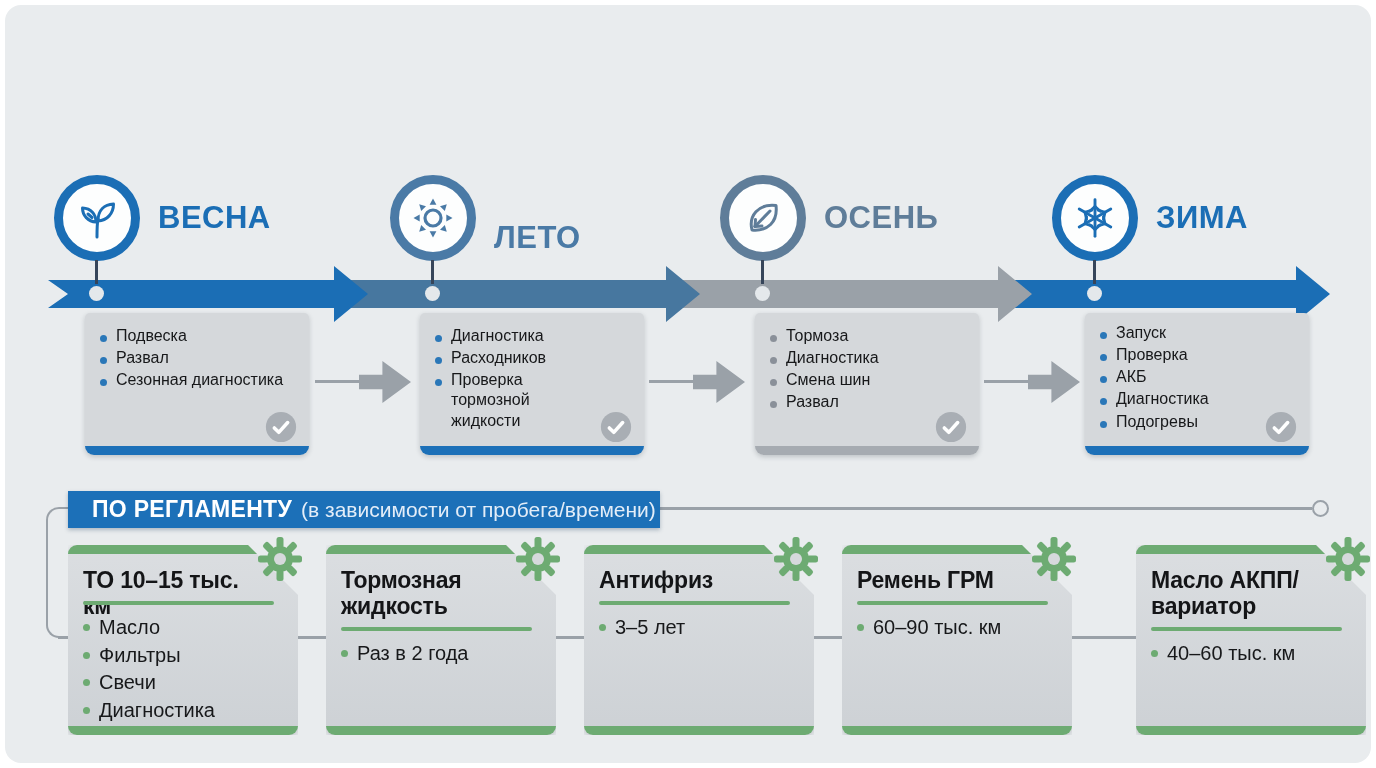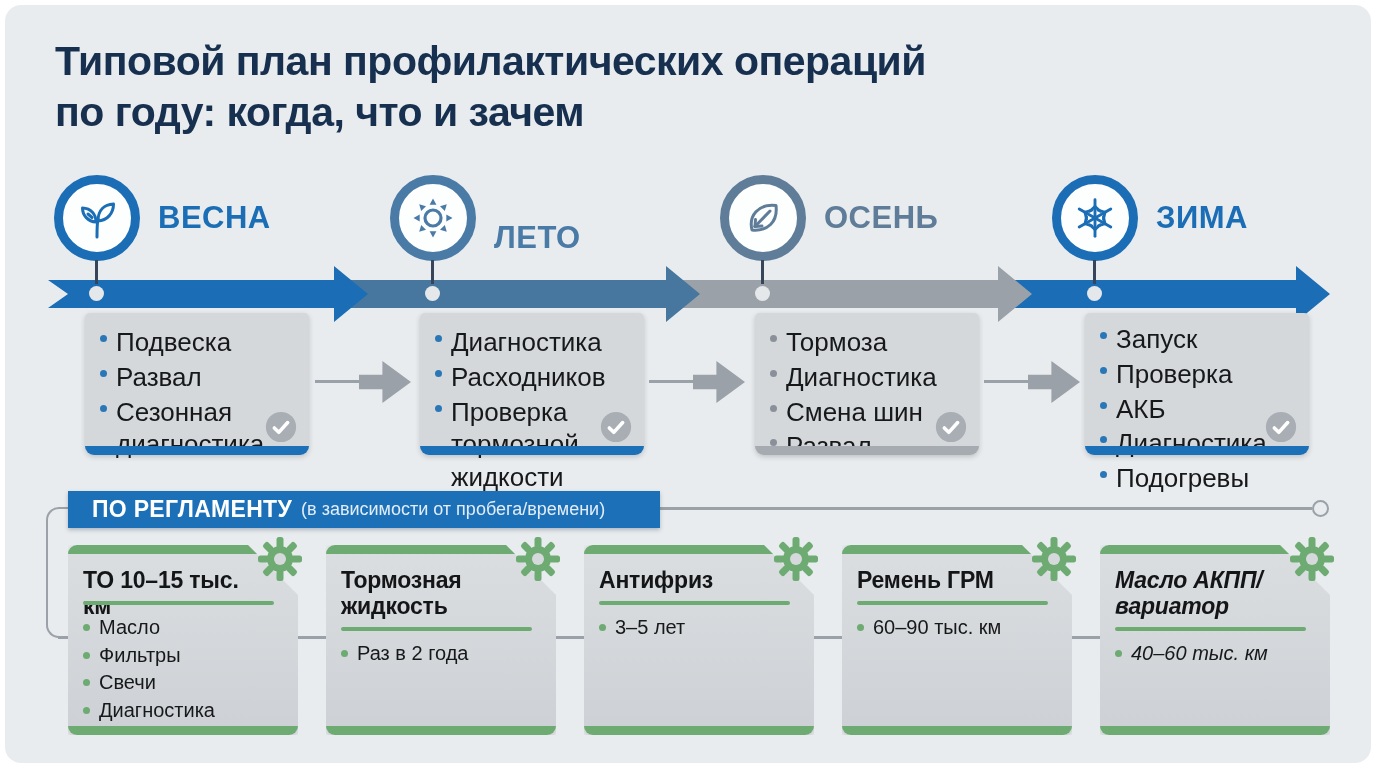--- a/index.html
+++ b/index.html
@@ -31,38 +31,38 @@
                          calc(100% - 34px) 100%,calc(100% - 34px) 75%,0 75%,20px 50%);}
   .seg.blue{background:#1b6eb5;} .seg.steel{background:#47779f;} .seg.grey{background:#9aa1a8;}
   .tdot{position:absolute;top:286px;width:15px;height:15px;border-radius:50%;background:#e4e8eb;z-index:6;}
 
   
   .scard{position:absolute;top:313px;width:224px;height:142px;background:#d5d8db;
          border-radius:5px 5px 9px 9px;box-shadow:0 2px 5px rgba(40,50,60,.22);z-index:3;}
   .scard .bar{position:absolute;left:0;right:0;bottom:0;height:9px;border-radius:0 0 9px 9px;}
   .scard.blue .bar{background:#1c70b8;} .scard.gray .bar{background:#a6abb1;}
   .slist{list-style:none;margin:0;padding:13px 10px 0 15px;}
-  .slist li{display:flex;gap:9px;font-size:26px;line-height:1.26;color:#17181a;margin-bottom:2px;}
+  .slist li{display:flex;gap:9px;font-size:16px;line-height:1.26;color:#17181a;margin-bottom:2px;}
   .slist .dot{flex:0 0 auto;width:7px;height:7px;border-radius:50%;margin-top:9px;}
   .scard.blue .dot{background:#2a77b8;} .scard.gray .dot{background:#8a9099;}
   .slist span.t{max-width:168px;}
   .check{position:absolute;right:12px;bottom:12px;width:32px;height:32px;}
 
   
   .conn{position:absolute;top:361px;width:96px;height:42px;z-index:2;}
   .conn .cline{position:absolute;left:0;top:19px;width:48px;height:3px;background:#9aa1a8;}
   .conn .chead{position:absolute;left:44px;top:0;width:52px;height:42px;background:#9aa1a8;
                clip-path:polygon(0 33%,45% 33%,45% 0,100% 50%,45% 100%,45% 67%,0 67%);}
 
   
   .banner{position:absolute;left:68px;top:491px;width:592px;height:37px;background:#1c70b8;
           display:flex;align-items:center;padding-left:24px;box-sizing:border-box;
           box-shadow:0 2px 4px rgba(30,60,90,.3);z-index:4;white-space:nowrap;}
   .banner .b1{color:#ffffff;font-weight:bold;font-size:23px;letter-spacing:0.3px;}
-  .banner .b2{color:#e3edf8;font-size:18px;margin-left:9px;}
+  .banner .b2{color:#e3edf8;font-size:21px;margin-left:9px;}
   .rline{position:absolute;left:660px;top:507px;width:652px;height:2.5px;background:#9aa1a8;z-index:1;}
   .endring{position:absolute;left:1312px;top:500px;width:13px;height:13px;border:2.5px solid #9aa1a8;
            border-radius:50%;background:#e9ecee;z-index:2;}
   .bracket{position:absolute;left:46px;top:507px;width:22px;height:131px;box-sizing:border-box;
            border-left:2.5px solid #9aa1a8;border-top:2.5px solid #9aa1a8;border-bottom:2.5px solid #9aa1a8;
            border-radius:13px 0 0 13px;z-index:1;}
   .bline-long{position:absolute;left:58px;top:636px;width:1272px;height:2.5px;background:#9aa1a8;z-index:0;}
 
   
   .bwrap{position:absolute;top:545px;width:230px;height:190px;z-index:2;}
@@ -80,24 +80,20 @@
   .gear{position:absolute;top:-10px;right:-6px;width:48px;height:48px;z-index:3;}
 
   svg{display:block;}
 </style>
 </head>
 <body>
 
 <div id="stage">
   <div class="panel"></div>
 
-  <div class="title">
-    <div>Типовой план профилактических операций</div>
-    <div>по году: когда, что и зачем</div>
-  </div>
 
   <div class="season c-blue" style="left:54px;">
     <div class="scircle">
       <svg width="48" height="48" viewBox="0 0 48 48" fill="none" stroke="#1b6eb5" stroke-width="3" stroke-linecap="round" stroke-linejoin="round">
         <path d="M24 43 C24 34 24 30 25 25"></path>
         <path d="M25 27 C25 16 31.5 10.5 40.5 10 C40.5 19.5 34 26.5 25 27 Z"></path>
         <path d="M23 28 C23 20 18 14.5 9.5 14 C9.5 21.5 15 27.5 23 28 Z"></path>
         <path d="M15 20 L19 23.5"></path>
       </svg>
     </div>
@@ -413,21 +409,21 @@
         <use href="#tooth" transform="rotate(135 24 24)"></use>
           <use href="#tooth" transform="rotate(180 24 24)"></use>
         <use href="#tooth" transform="rotate(225 24 24)"></use>
           <use href="#tooth" transform="rotate(315 24 24)"></use>
         <use href="#tooth" transform="rotate(270 24 24)"></use>
       </g>
       <circle cx="24" cy="24" r="6" fill="#d6d9dc"></circle>
     </svg>
   </div>
 
-  <div class="bwrap" style="left:1100px;font-style:italic;">
+  <div class="bwrap" style="left:1136px;">
     <div class="bcard">
       <div class="btop"></div>
       <div class="btitle">Масло АКПП/вариатор</div>
       <div class="bunder" style="top:82px;"></div>
       <ul class="blist" style="top:96px;">
         <li>
             <i class="dot"></i>
             <span>40–60 тыс. км</span>
           </li>
       </ul>

